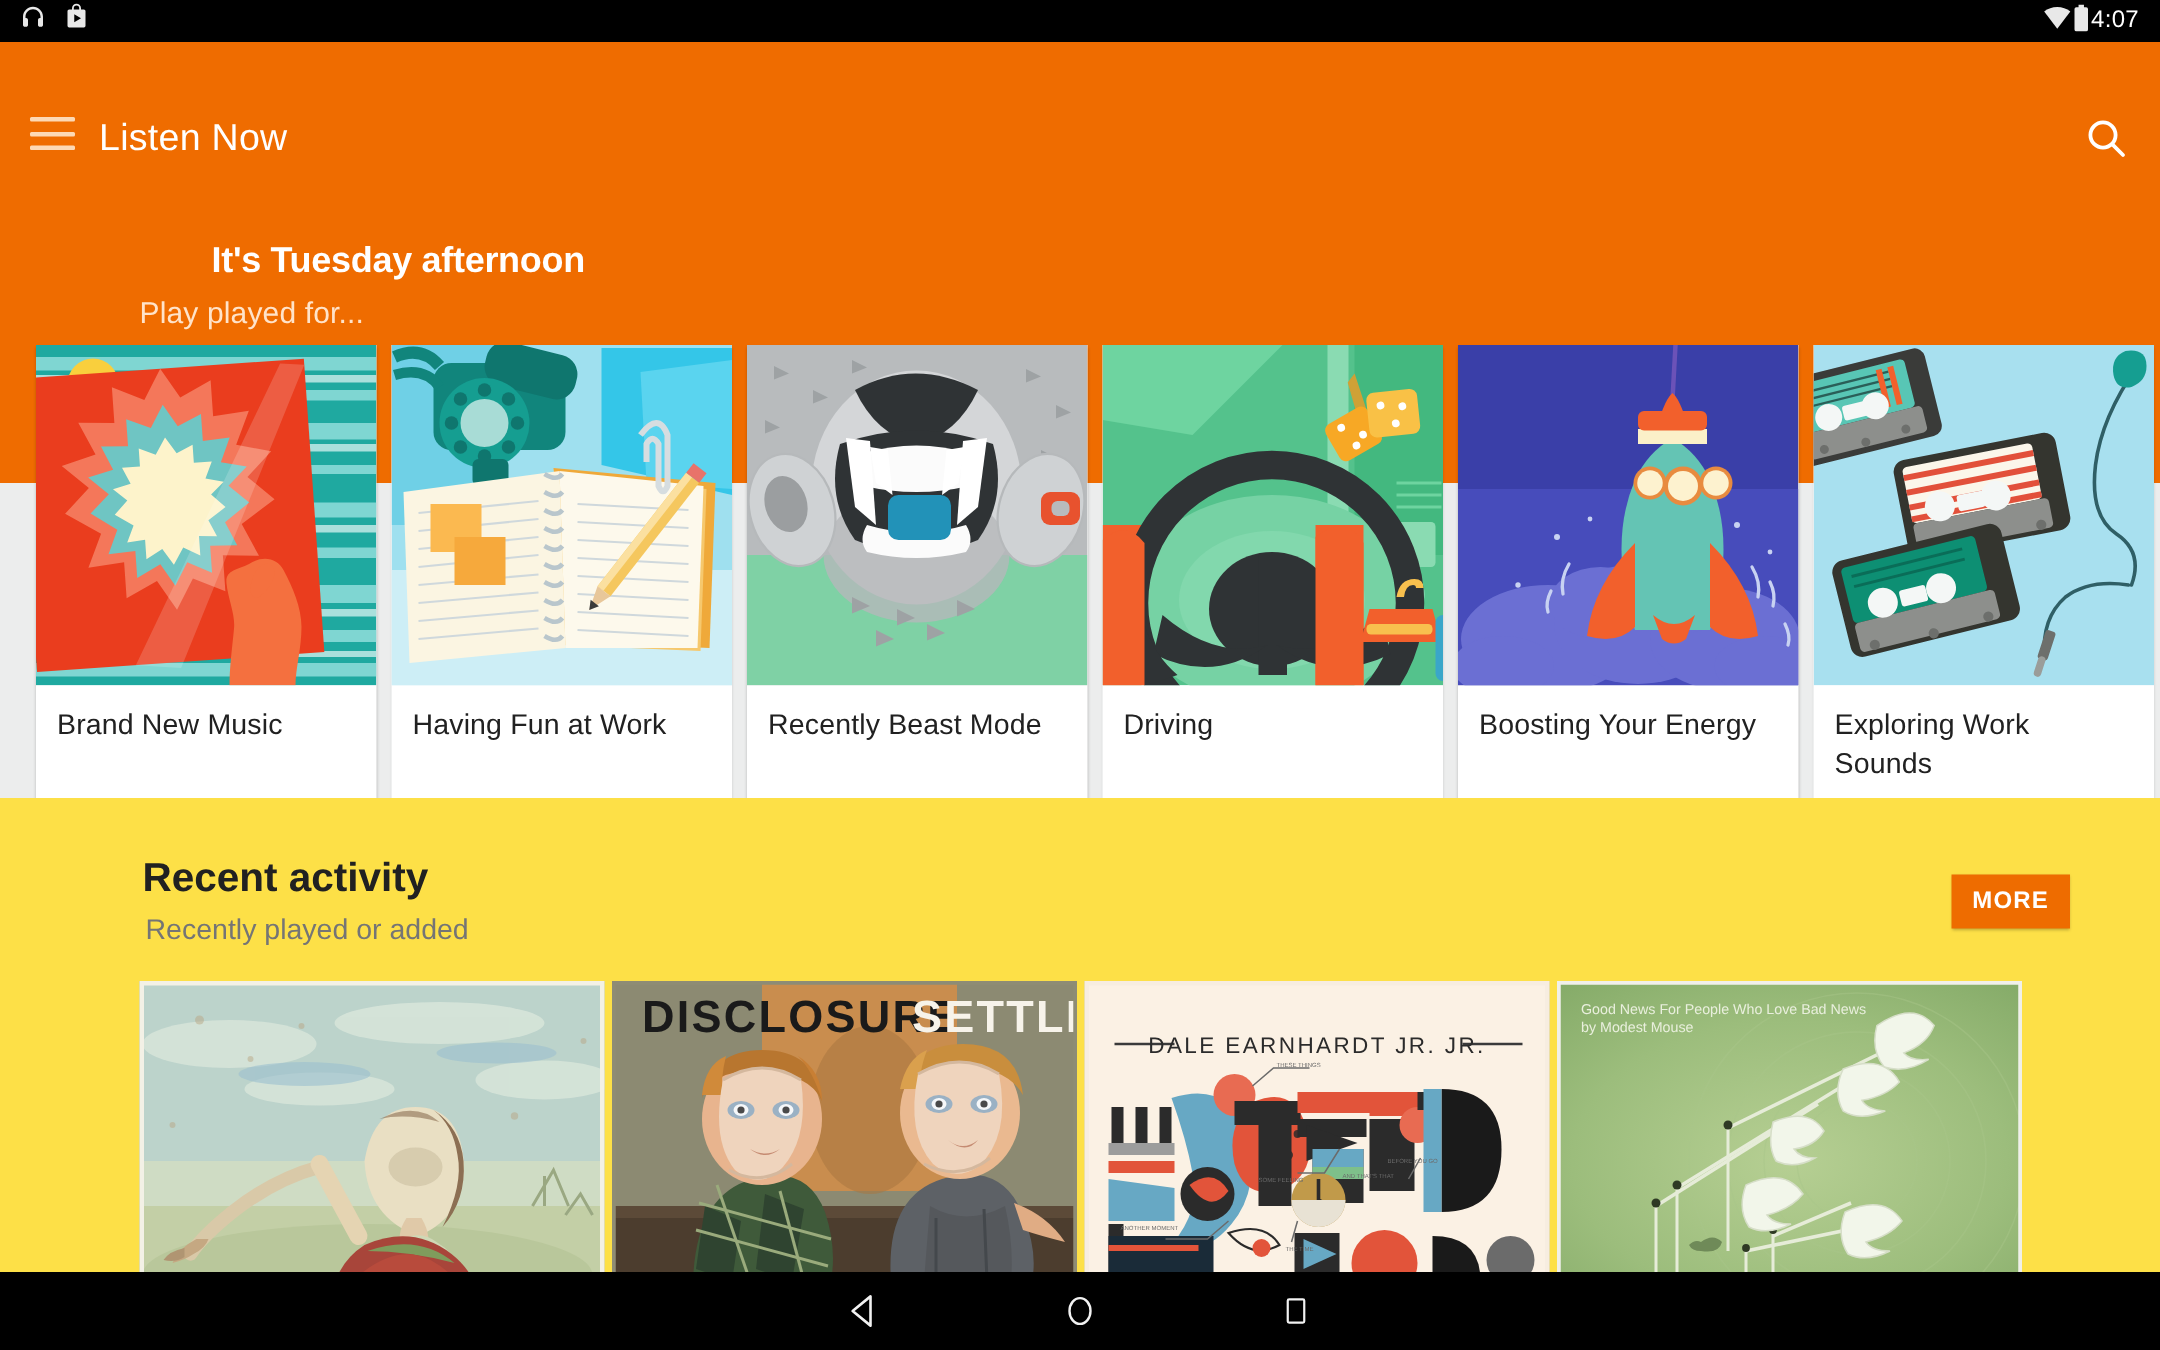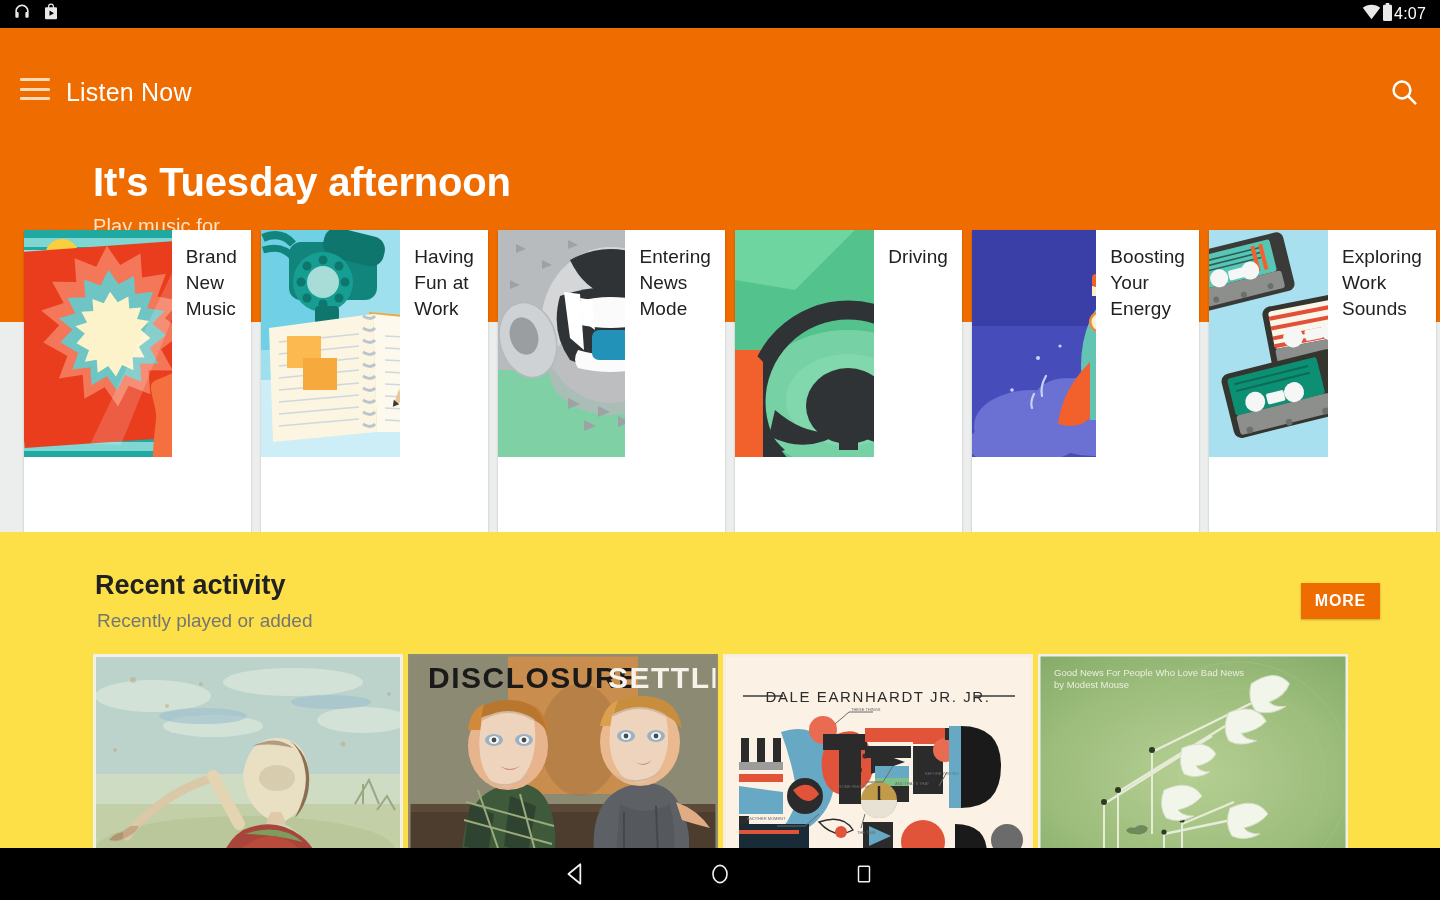--- a/index.html
+++ b/index.html
@@ -30,31 +30,31 @@
     display: flex; flex-direction: column; justify-content: space-between; cursor: pointer;
   }
   .hamburger span { display: block; height: 3px; width: 30px; background: #fdd9b5; border-radius: 1px; }
   .appbar-title {
     position: absolute; left: 66px; top: 50px; font-size: 25px; color: #fff;
     letter-spacing: .2px;
   }
   .search-btn { position: absolute; right: 20px; top: 48px; width: 32px; height: 32px; cursor: pointer; }
 
   .greeting { position: absolute; left: 93px; top: 132px; }
-  .greeting-title { font-size: 40px; color: #fff; font-weight: bold; letter-spacing: -.2px; }
+  .greeting-title { font-size: 24px; color: #fff; font-weight: bold; letter-spacing: -.2px; margin-left: 48px; }
   .greeting-sub { font-size: 20px; color: #ffe3c9; margin-top: 10px; letter-spacing: .1px; }
 
   
   .cards-row {
     position: absolute; top: 230px; left: 0; width: 1440px; height: 302px;
     display: flex; gap: 10px; padding-left: 24px;
   }
   .card {
     width: 227px; background: #fff; box-shadow: 0 1px 2px rgba(0,0,0,.22);
-    display: flex; flex-direction: row; cursor: pointer; flex: 0 0 227px;
+    display: flex; flex-direction: column; cursor: pointer; flex: 0 0 227px;
     height: 336px;
     justify-content: space-between;
   }
   .card-art { width: 227px; height: 227px; position: relative; overflow: hidden; }
   .card-art svg { display: block; width: 227px; height: 227px; }
   .card-label {
     flex: 1; padding: 14px 14px 0 14px; font-size: 19px; color: #212121;
     line-height: 26px; letter-spacing: .1px;
   }
 
@@ -125,21 +125,21 @@
       <div class="search-btn">
         <svg width="32" height="32" viewBox="0 0 24 24" fill="none" stroke="#ffffff" stroke-width="1.9">
           <circle cx="10.5" cy="10.5" r="6.3"></circle>
           <line x1="15.2" y1="15.2" x2="20.5" y2="20.5" stroke-linecap="round"></line>
         </svg>
       </div>
     </div>
 
     <div class="greeting">
       <div class="greeting-title">It's Tuesday afternoon</div>
-      <div class="greeting-sub">Play music for...</div>
+      <div class="greeting-sub">Play played for...</div>
     </div>
   </div>
 
   <div class="cards-row">
 
     <div class="card">
       <div class="card-art">
         <svg viewBox="0 0 227 227">
           <rect width="227" height="227" fill="#1fa9a0"></rect>
           <g fill="#7fd6d2">
@@ -293,21 +293,21 @@
           <path d="M145 68 l-12 2 -3 30 11-8z" fill="#fff"></path>
           <g fill="#9ea2a4">
             <path d="M70 168 l12 6 -12 5z"></path>
               <path d="M100 176 l12 6 -12 5z"></path>
             <path d="M140 170 l12 6 -12 5z"></path>
               <path d="M120 186 l12 6 -12 5z"></path>
             <path d="M86 190 l12 6 -12 5z"></path>
           </g>
         </svg>
       </div>
-      <div class="card-label">Entering News Mode</div>
+      <div class="card-label">Recently Beast Mode</div>
     </div>
 
     <div class="card">
       <div class="card-art">
         <svg viewBox="0 0 227 227">
           <rect width="227" height="227" fill="#54c28c"></rect>
           <polygon points="0,0 120,0 60,60 0,50" fill="#6ed4a0"></polygon>
           <rect x="150" y="0" width="14" height="120" fill="#8adbb2"></rect>
           <g fill="#8adbb2">
             <rect x="152" y="10" width="10" height="26"></rect>

